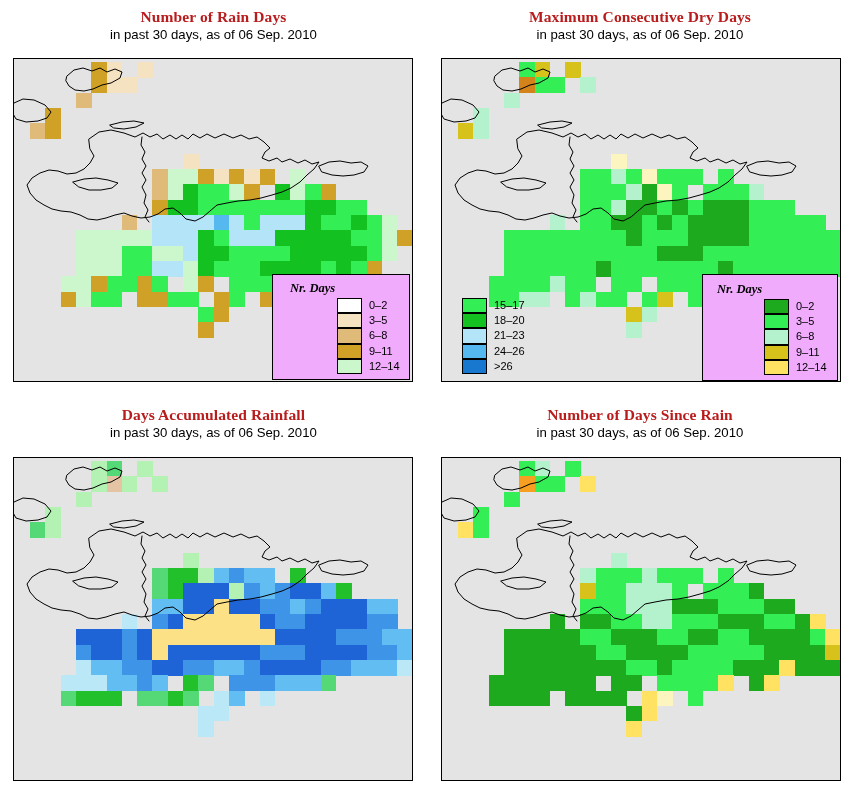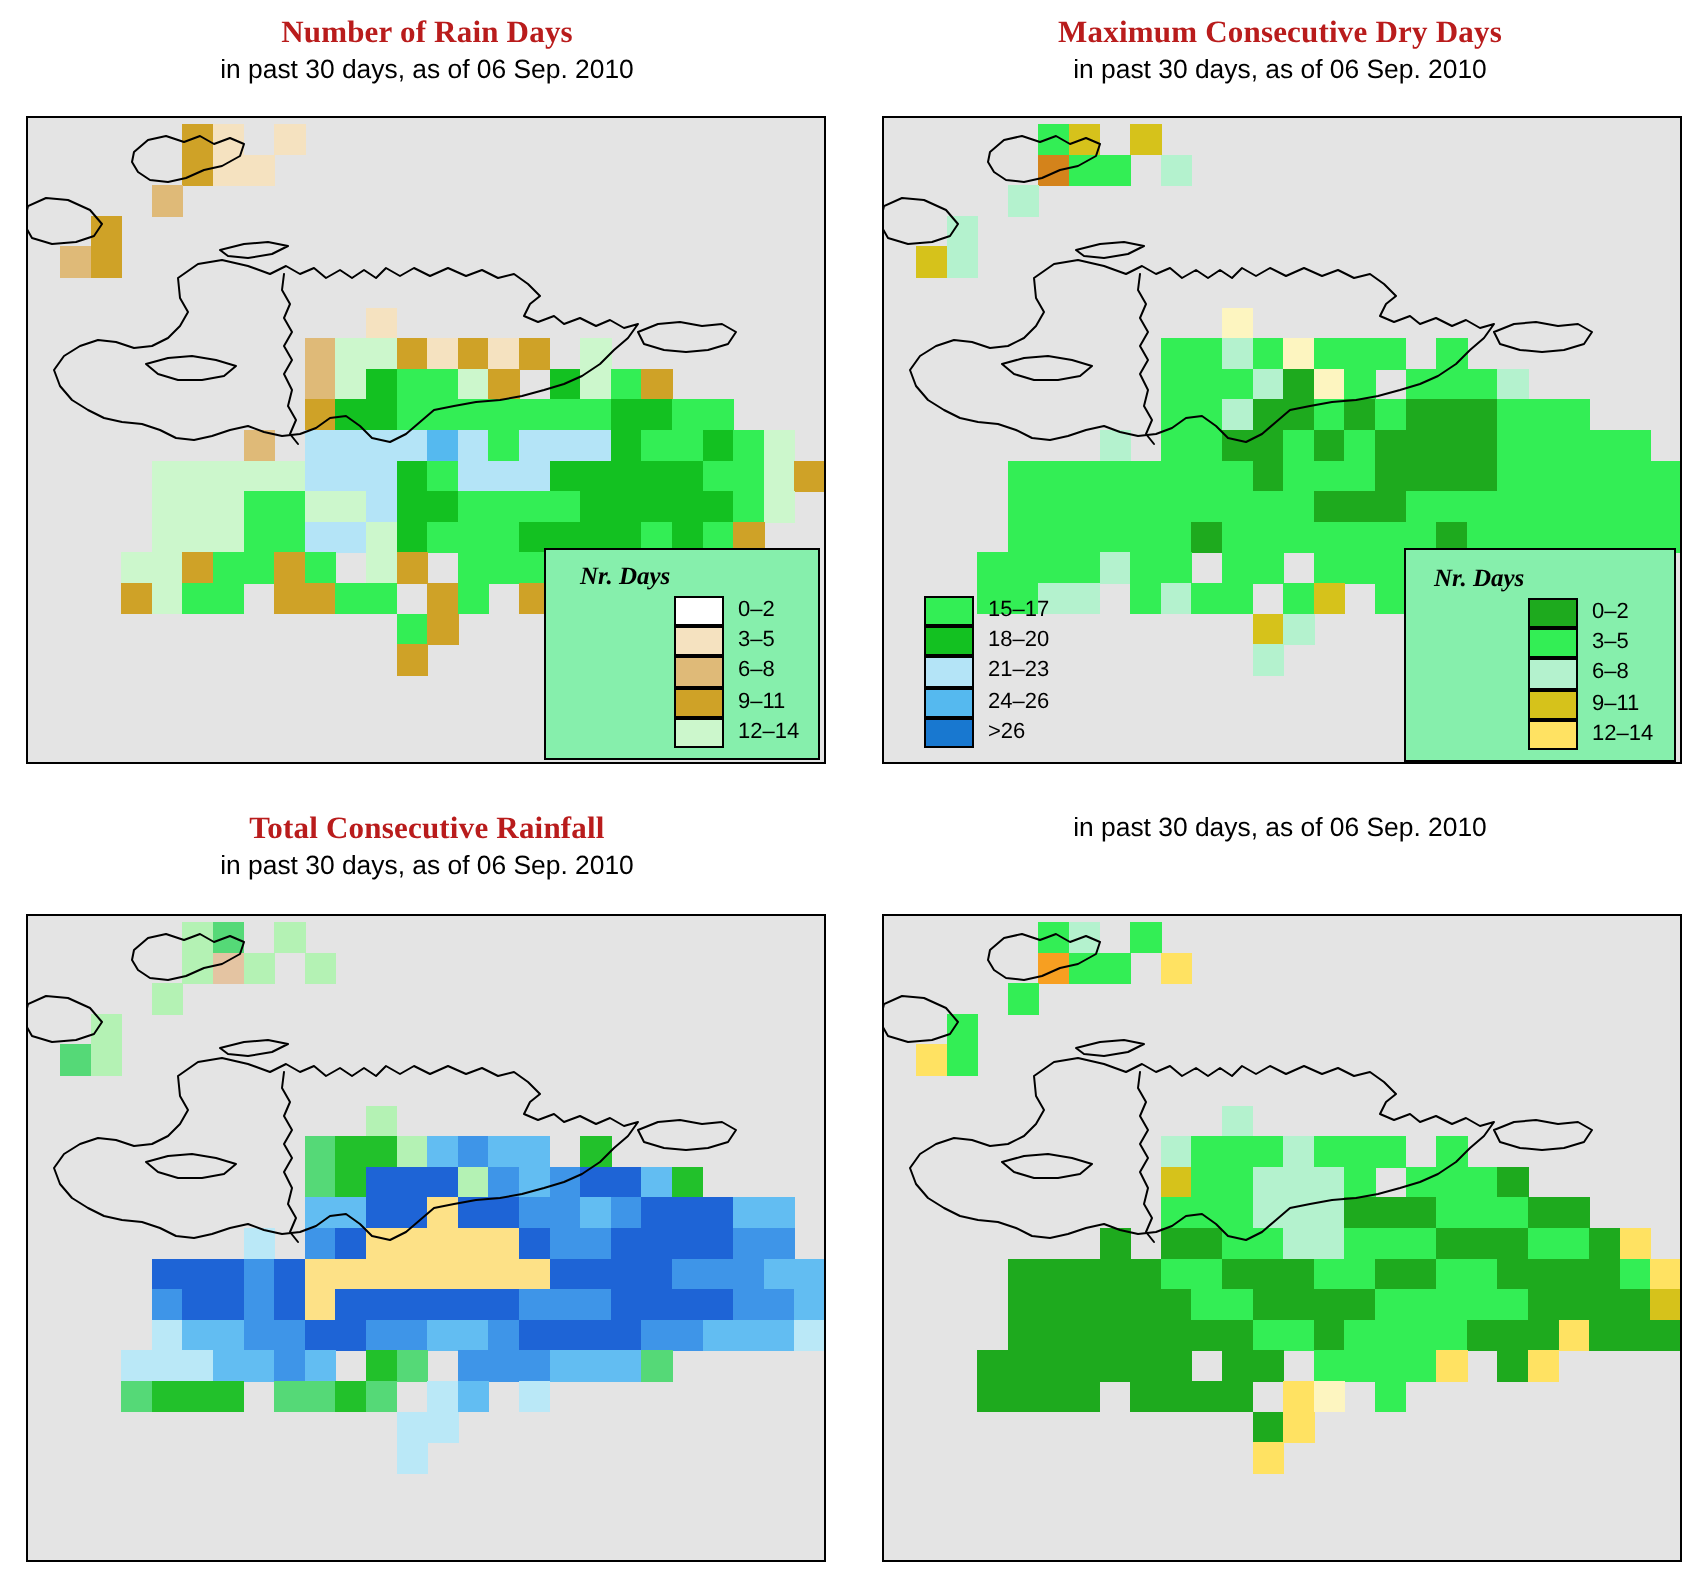--- a/index.html
+++ b/index.html
@@ -51,21 +51,21 @@
   }
   .panel1 .map-frame{left:13px;top:58px;width:400px;height:324px;}
   .panel2 .map-frame{left:14px;top:58px;width:400px;height:324px;}
   .panel3 .map-frame{left:13px;top:61px;width:400px;height:324px;}
   .panel4 .map-frame{left:14px;top:61px;width:400px;height:324px;}
 
   .map-svg{position:absolute;left:0;top:0;display:block;}
 
   .legend{
     position:absolute;
-    background:#86efac;
+    background:#f0abfc;
     border:1.5px solid #000;
     box-sizing:border-box;
     z-index:5;
   }
   .legend-title{
     font-family:"Liberation Serif", serif;
     font-style:italic;
     font-weight:bold;
     font-size:12.5px;
     color:#000;
@@ -571,21 +571,21 @@
                 <div class="legend-label">&gt;26</div>
               </div>
             </div>
           </div>
       </div>
     </div>
   </div>
 
   <div class="panel panel3">
     <div class="panel-titles">
-      <div class="panel-title">Total Consecutive Rainfall</div>
+      <div class="panel-title">Days Accumulated Rainfall</div>
       <div class="panel-subtitle">in past 30 days, as of  06 Sep. 2010</div>
     </div>
     <div class="map-frame">
       <svg class="map-svg" width="400" height="324" viewBox="0 0 400 324">
         <g>
             <rect x="77.20" y="3.00" width="15.65" height="15.65" fill="#b4f2b4" shape-rendering="crispEdges"></rect>
             <rect x="92.50" y="3.00" width="15.65" height="15.65" fill="#55d977" shape-rendering="crispEdges"></rect>
             <rect x="123.10" y="3.00" width="15.65" height="15.65" fill="#b4f2b4" shape-rendering="crispEdges"></rect>
             <rect x="77.20" y="18.30" width="15.65" height="15.65" fill="#b4f2b4" shape-rendering="crispEdges"></rect>
             <rect x="92.50" y="18.30" width="15.65" height="15.65" fill="#e4c4a2" shape-rendering="crispEdges"></rect>
@@ -757,20 +757,21 @@
           <path d="M96,66 L108,63 L120,62 L130,64 L122,68 L110,70 L100,69 Z"></path>
           <path d="M305,107 L315,103 L326,102 L337,104 L347,103 L354,107 L350,113 L340,116 L329,117 L318,116 L308,113 Z"></path>
         </g>
       </svg>
     </div>
 
   </div>
 
   <div class="panel panel4">
     <div class="panel-titles">
+      <div class="panel-title">Number of Days Since Rain</div>
       <div class="panel-subtitle">in past 30 days, as of  06 Sep. 2010</div>
     </div>
     <div class="map-frame">
       <svg class="map-svg" width="400" height="324" viewBox="0 0 400 324">
         <g>
             <rect x="77.20" y="3.00" width="15.65" height="15.65" fill="#33ee55" shape-rendering="crispEdges"></rect>
             <rect x="92.50" y="3.00" width="15.65" height="15.65" fill="#b4f2ce" shape-rendering="crispEdges"></rect>
             <rect x="123.10" y="3.00" width="15.65" height="15.65" fill="#33ee55" shape-rendering="crispEdges"></rect>
             <rect x="77.20" y="18.30" width="15.65" height="15.65" fill="#f79f21" shape-rendering="crispEdges"></rect>
             <rect x="92.50" y="18.30" width="15.65" height="15.65" fill="#33ee55" shape-rendering="crispEdges"></rect>

